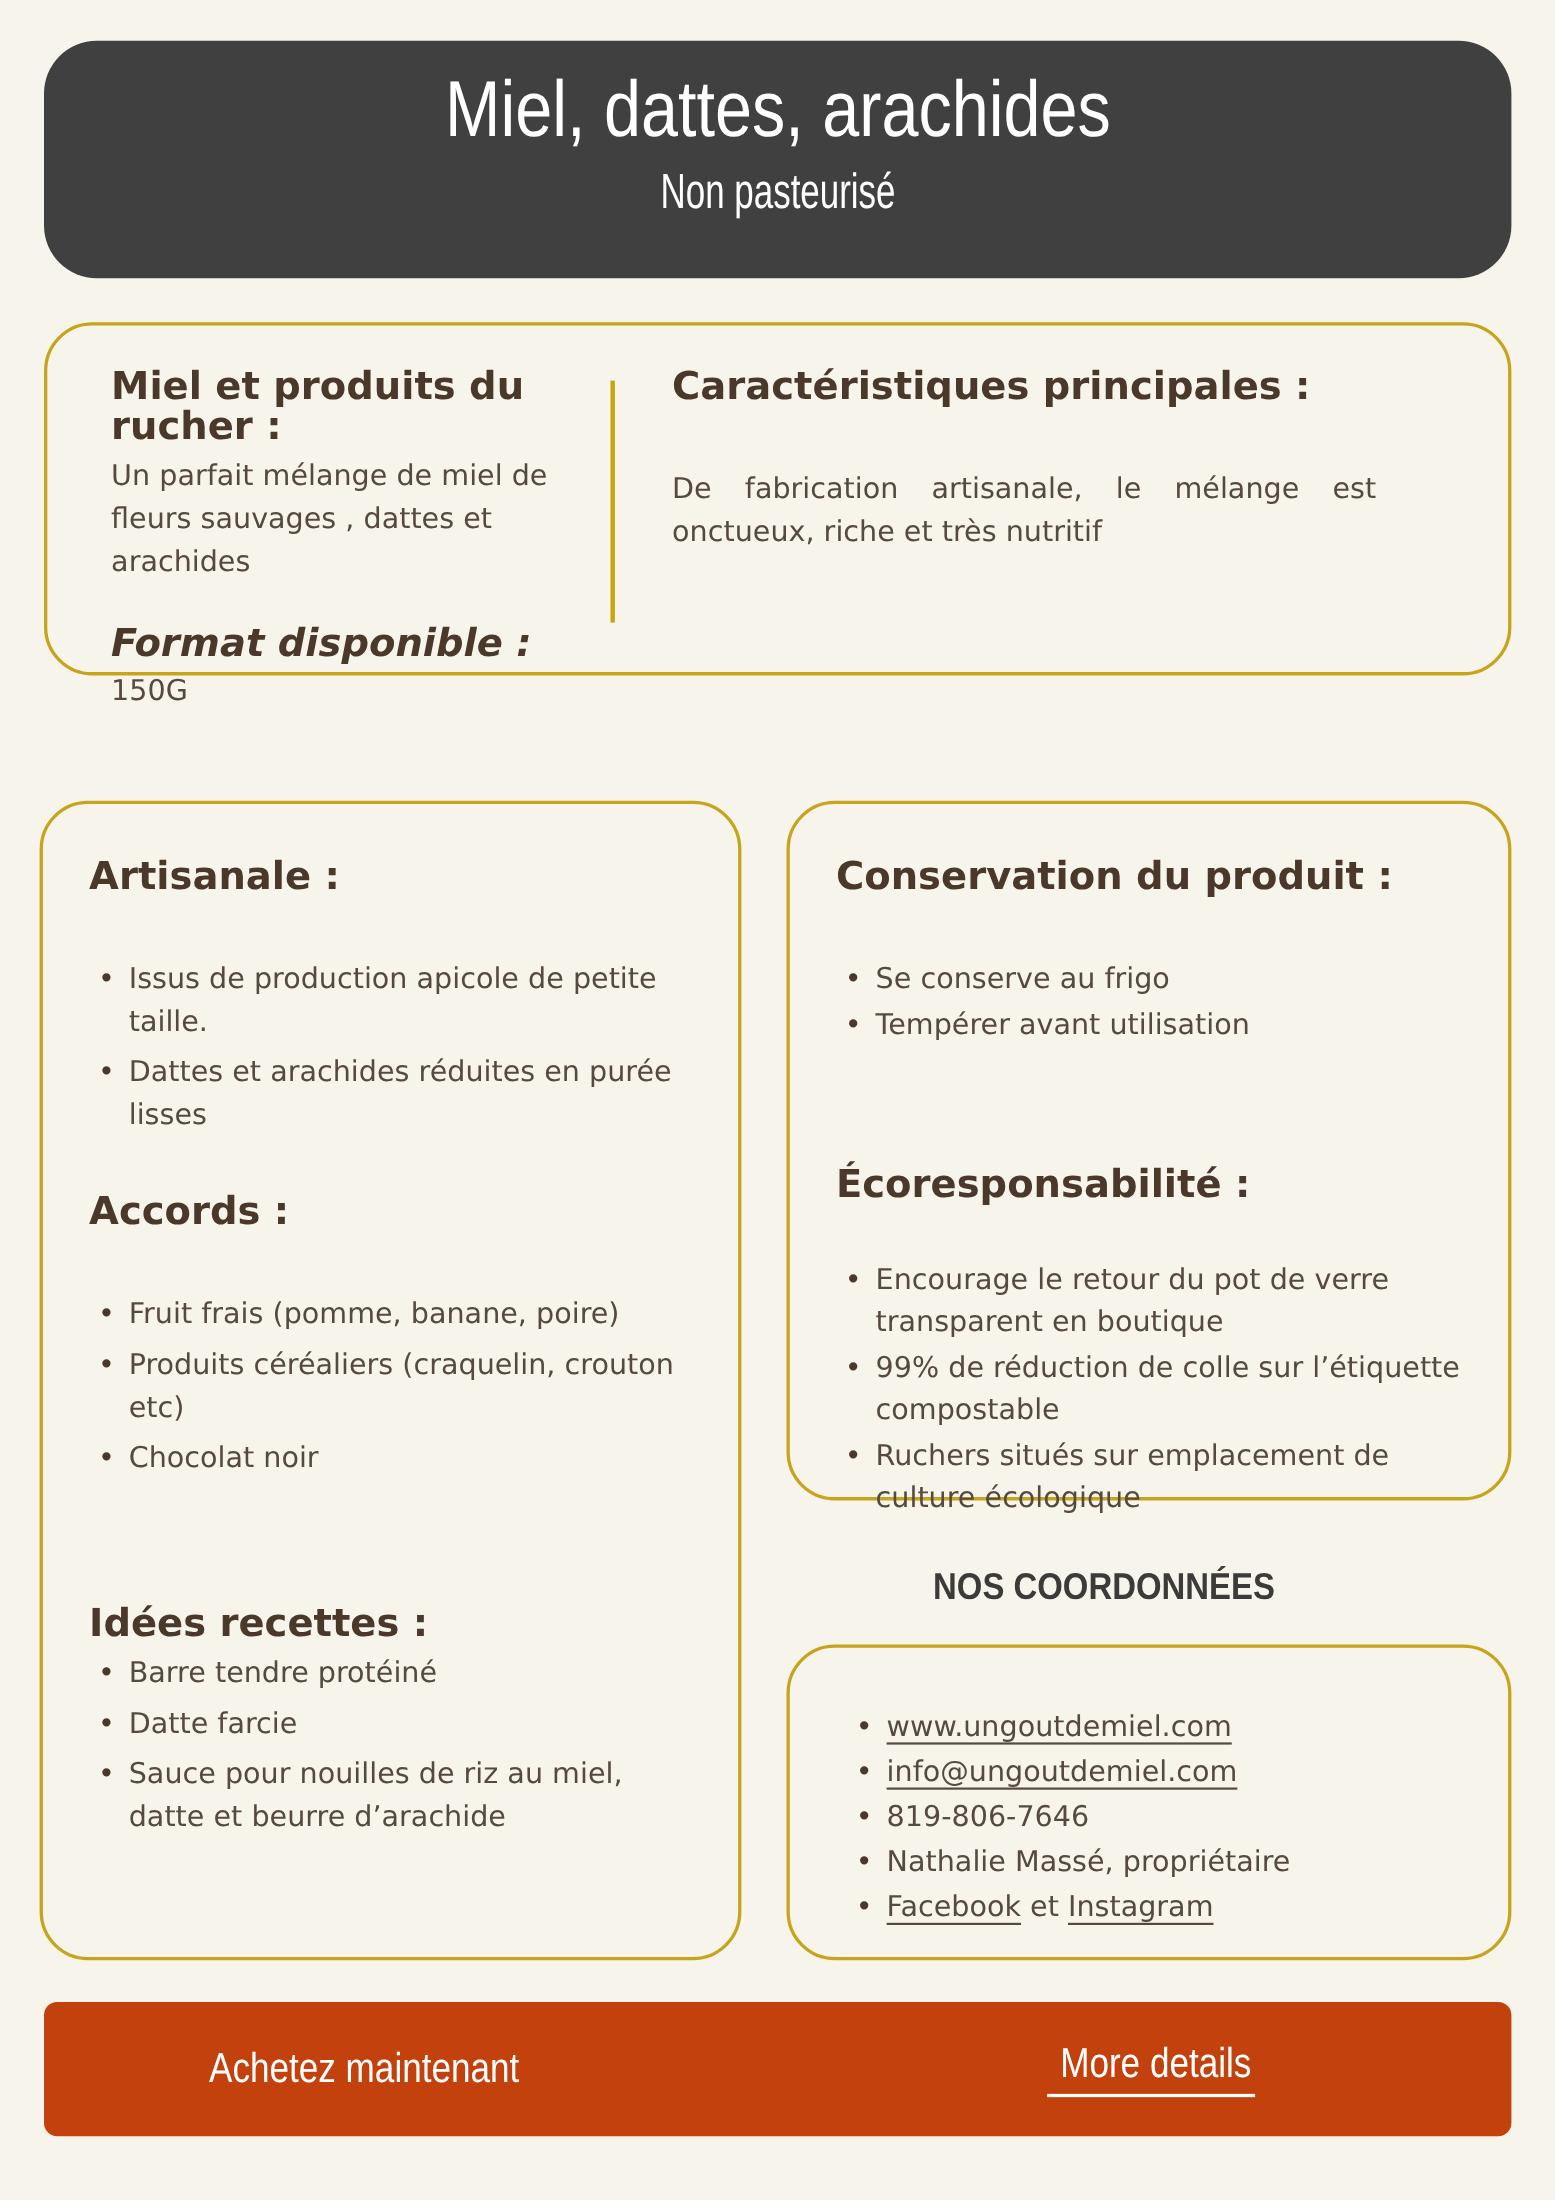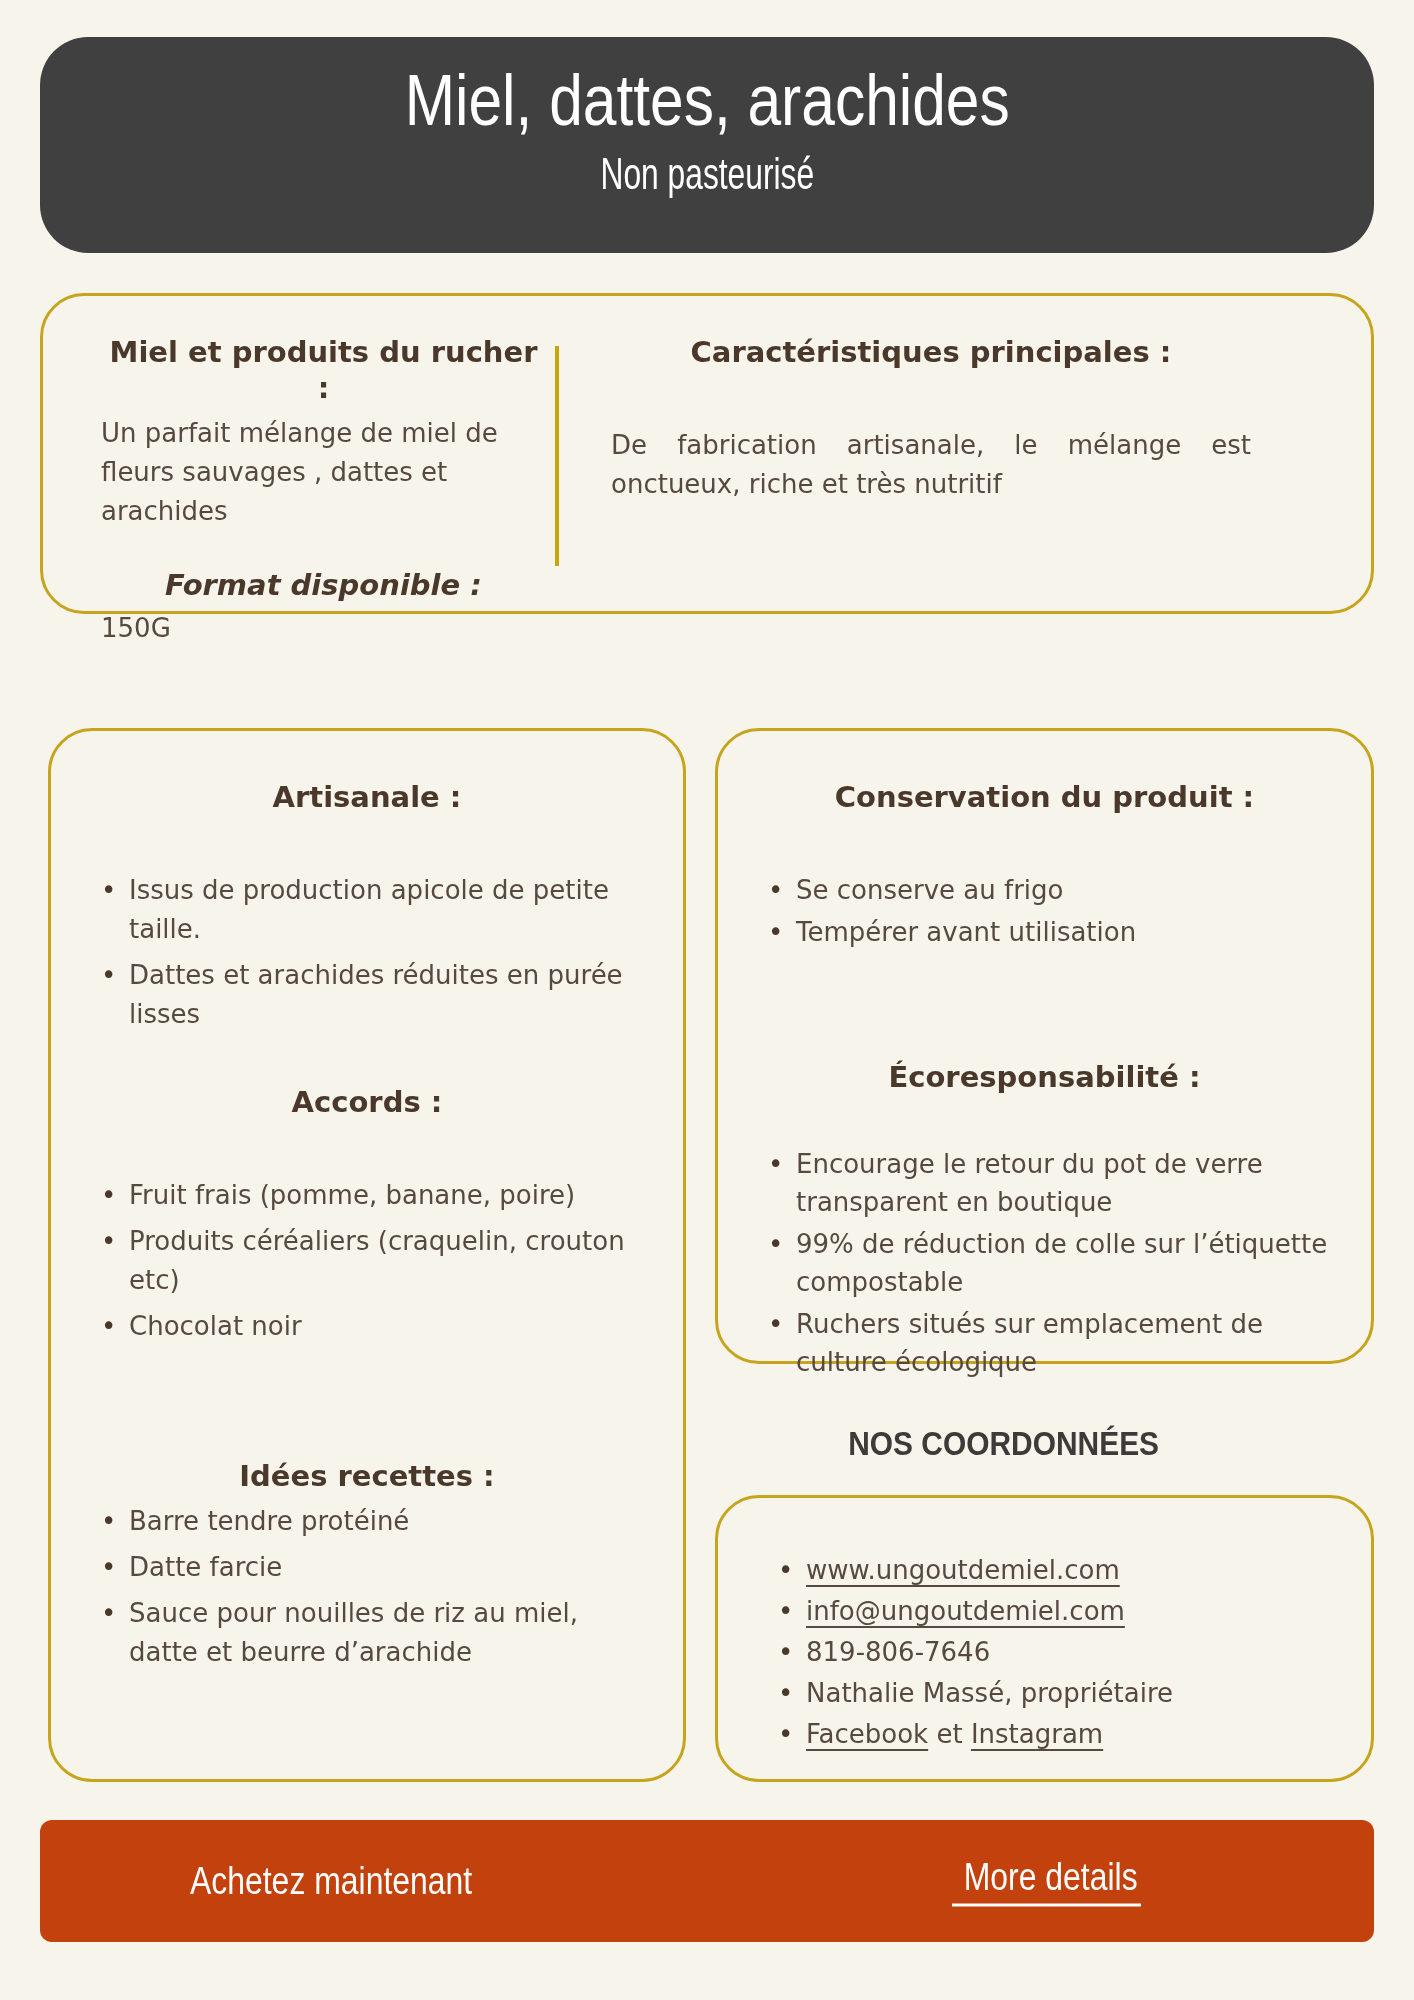--- a/index.html
+++ b/index.html
@@ -25,39 +25,39 @@
     transform:scaleX(0.84); transform-origin:center; display:block;
   }
   .banner-subtitle > span { display:inline-block; transform:scaleX(0.84); }
   
   .card { position:absolute; border:3px solid #C6A41C; border-radius:44px; background:#F7F4EC; box-sizing:border-box; }
   .info-box { left:40px; top:293px; width:1334px; height:321px; }
   .info-left { position:absolute; left:58px; top:38px; width:445px; }
   .info-right { position:absolute; left:568px; top:38px; width:640px; }
   .info-divider { position:absolute; left:512px; top:50px; width:4px; height:220px; background:#C9A50B; }
   h2.box-h, h3.box-h {
-    margin:0; font-size:29px; line-height:36px; font-weight:700; color:#4A382B;text-align:center;
+    margin:0; font-size:35px; line-height:36px; font-weight:700; color:#4A382B;
   }
   .info-left p, .info-right p { margin:8px 0 0 0; font-size:26px; line-height:39px; color:#564A40; }
   .format-h { margin-top:36px !important;font-style:italic; }
   .info-right p.justified { margin-top:56px; text-align:justify; }
   
   .section-title {
     position:absolute; left:40px; top:642px; width:1334px; margin:0;
     text-align:center; font-size:34px; font-weight:700; color:#3C3B39;
     font-family:"Liberation Sans", sans-serif;
   }
   .section-title > span, .contact-title > span { display:inline-block; transform:scaleX(0.88); transform-origin:center; }
   .contact-title {
     position:absolute; left:674px; top:1424px; width:659px; margin:0;
     text-align:center; font-size:34px; font-weight:700; color:#3C3B39;
     font-family:"Liberation Sans", sans-serif;
   }
   
-  .left-card  { left:48px;  top:728px; width:638px; height:1054px; padding:48px 42px; }
+  .left-card  { left:36px;  top:728px; width:638px; height:1054px; padding:48px 42px; }
   .right-card { left:715px; top:728px; width:659px; height:636px;  padding:48px 42px; }
   .contact-card { left:715px; top:1495px; width:659px; height:287px; padding:52px 42px 0 52px; }
   .card h3.box-h { margin-bottom:56px; }
   .card h3.mt-md { margin-top:50px; }
   .card h3.mt-lg { margin-top:112px; }
   .card h3.mt-rt { margin-top:108px; margin-bottom:50px; }
   .card h3.tight { margin-bottom:8px; }
   ul.blist { margin:0; padding:0; list-style:none; }
   ul.blist li {
     position:relative; padding-left:36px; margin-bottom:7px;

